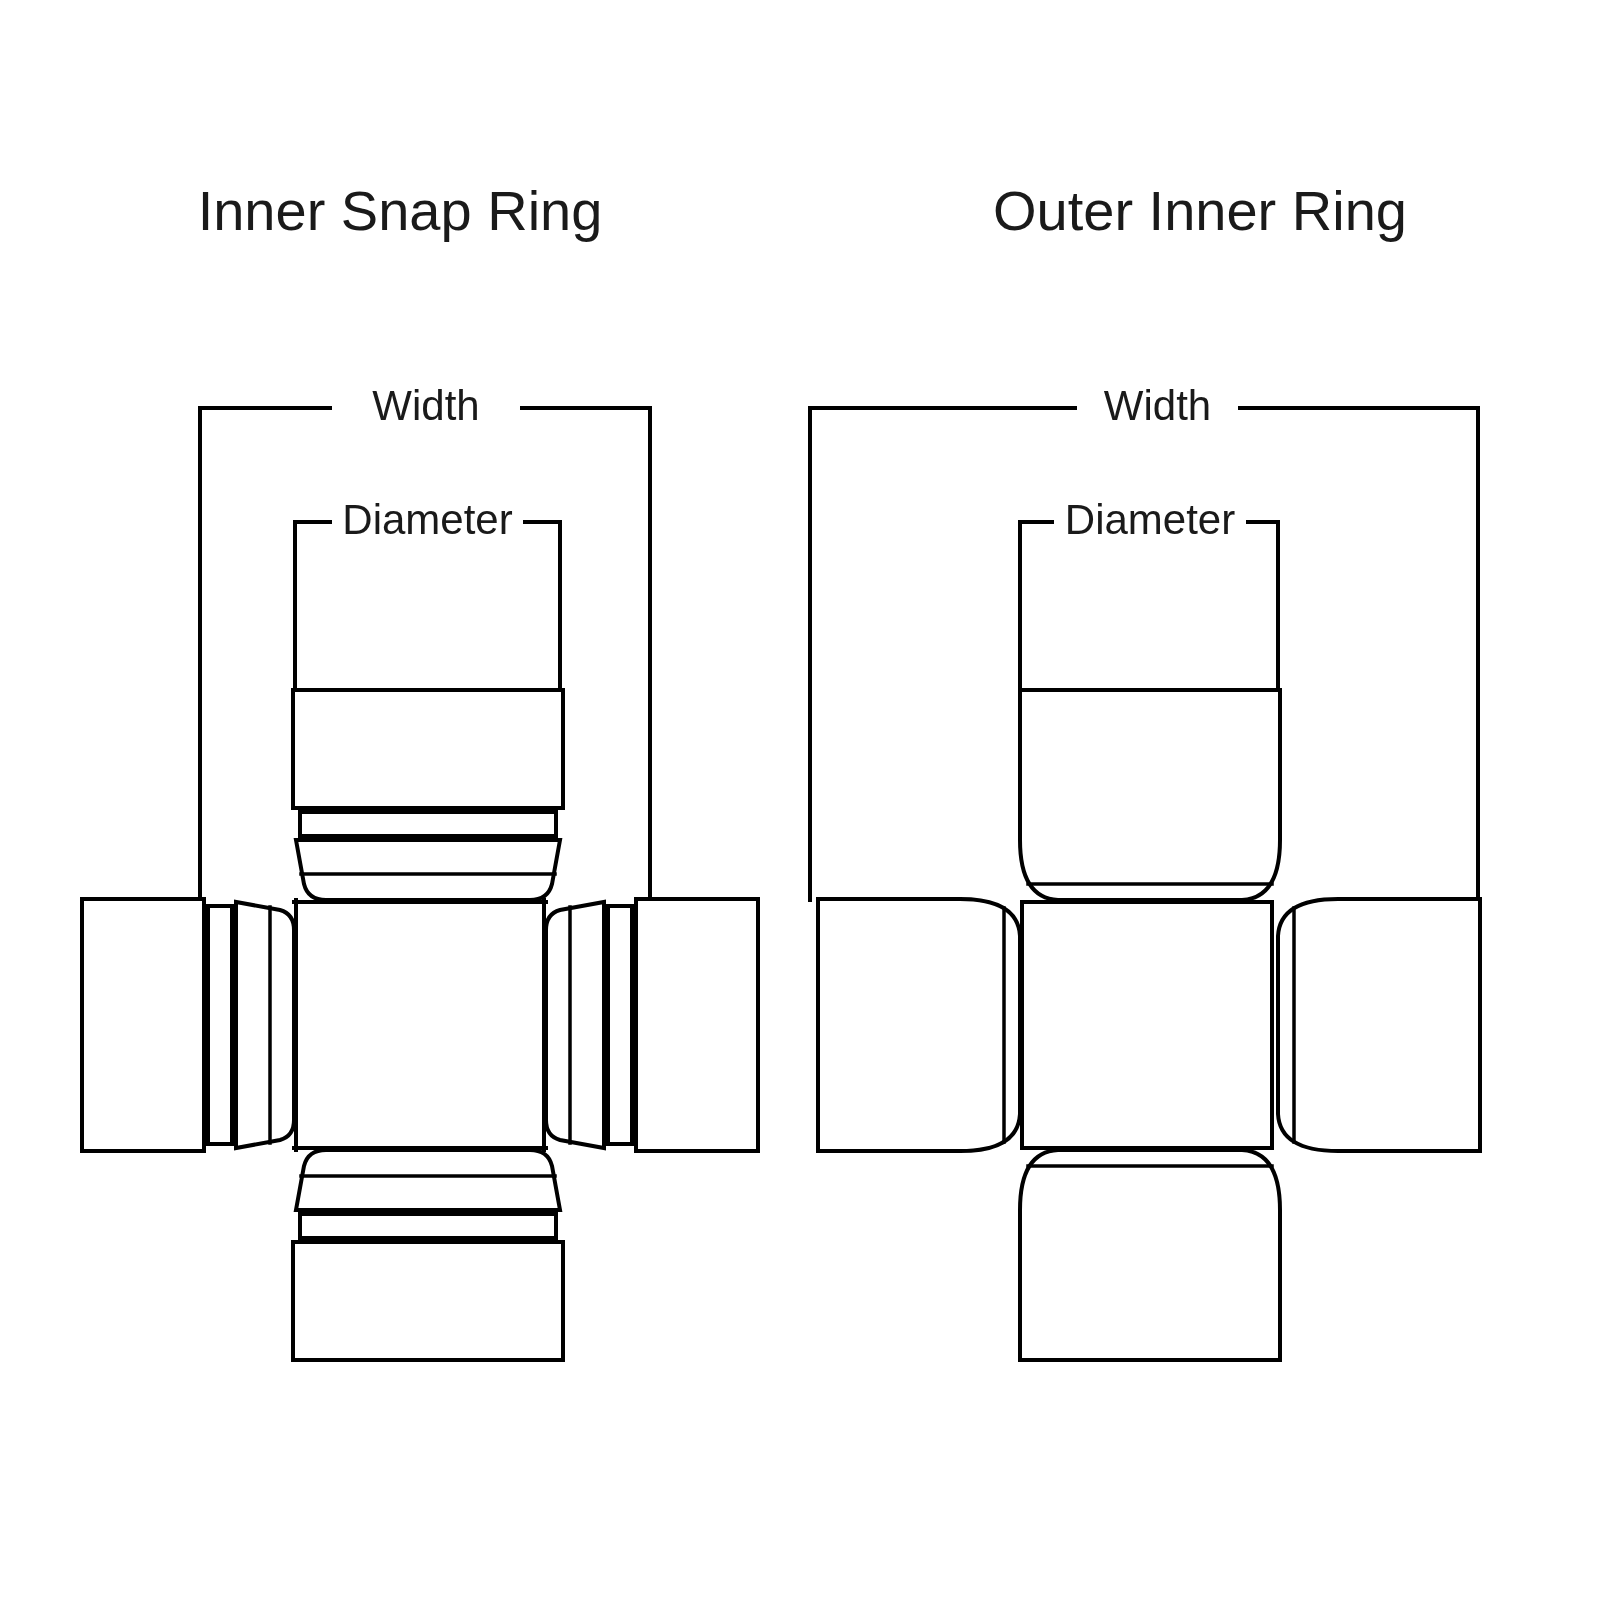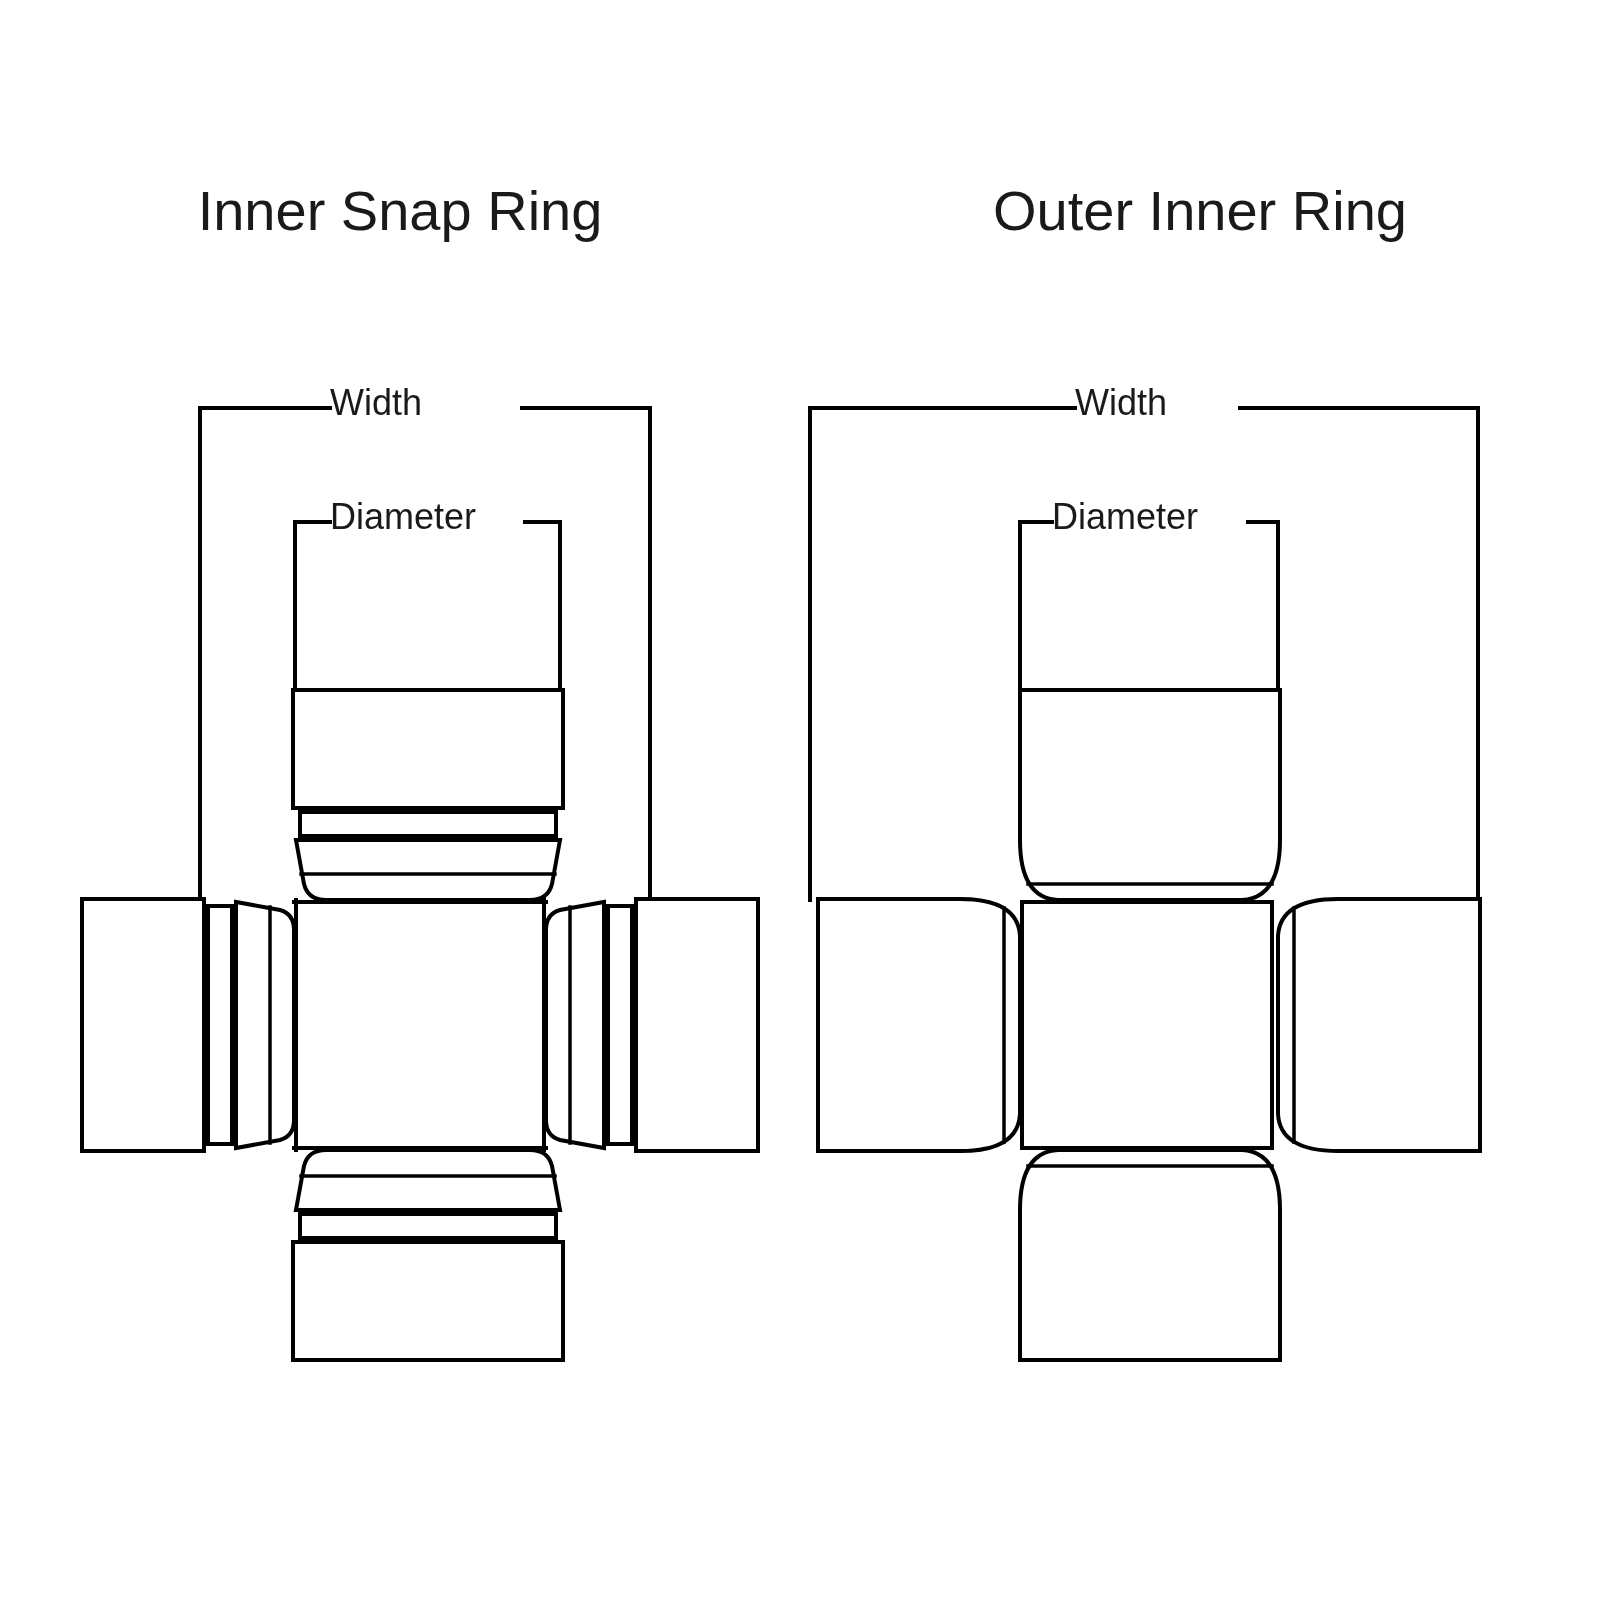--- a/index.html
+++ b/index.html
@@ -30,25 +30,25 @@
     width: 100%;
     text-align: center;
     font-size: 56px;
     font-weight: 400;
     color: #1a1a1a;
     letter-spacing: 0px;
     white-space: nowrap;
   }
   .dim-label {
     position: absolute;
-    font-size: 36px;
+    font-size: 42px;
     font-weight: 400;
     color: #1a1a1a;
     white-space: nowrap;
-    text-align: left;
+    text-align: center;
     line-height: 1;
   }
   .drawing {
     position: absolute;
     top: 0;
     left: 0;
   }
   svg { display: block; }
   .ln {
     fill: none;

